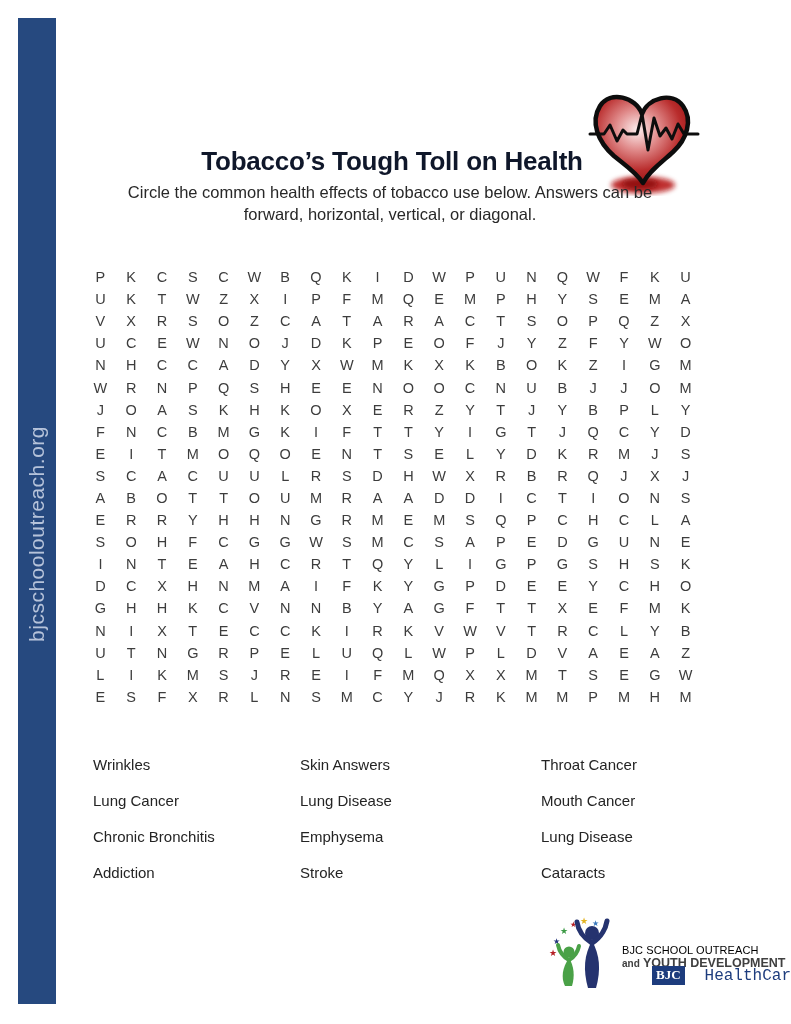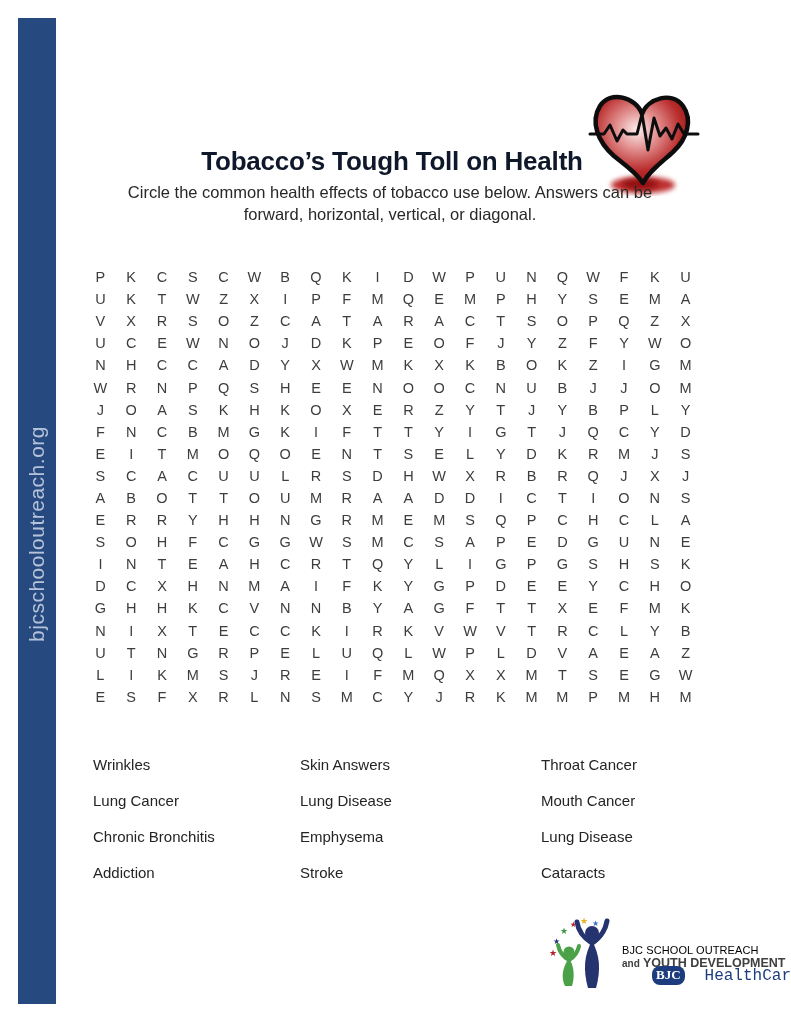--- a/index.html
+++ b/index.html
@@ -88,21 +88,20 @@
   .healthcare-row {
     position: absolute; left: 104px; top: 50px;
     display: flex; align-items: center;
   }
   .bjc-box {
     background: #1d3c7d; color: #ffffff;
     font-family: "Liberation Serif", serif;
     font-weight: 700; font-size: 13px;
     padding: 1px 4px 2px 4px;
     margin-right: 20px;
-    border-radius: 8px;
   }
   .healthcare-name {
     font-family: Liberation Mono, monospace;
     font-size: 16px; color: #1d3c7d;
   }
 </style>
 </head>
 <body>
 
 <div class="sidebar">

